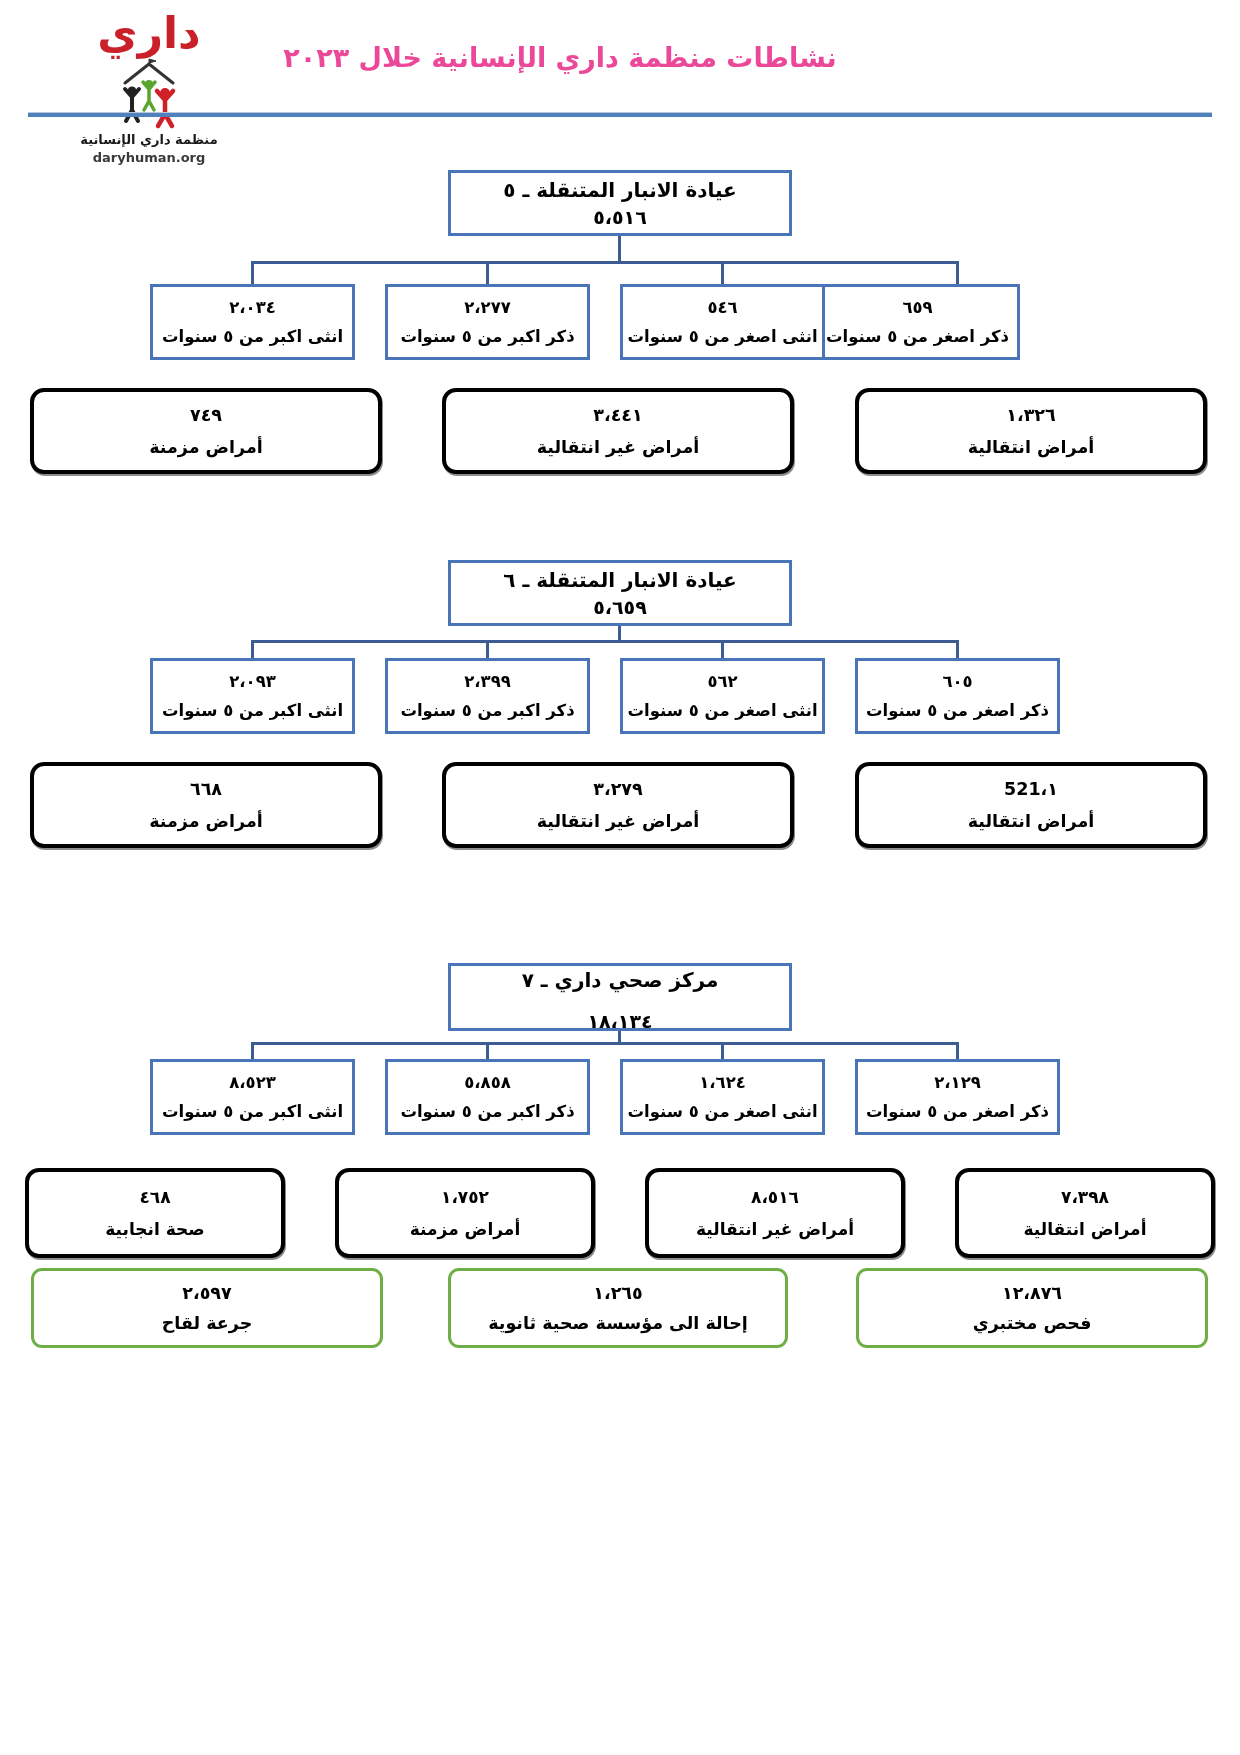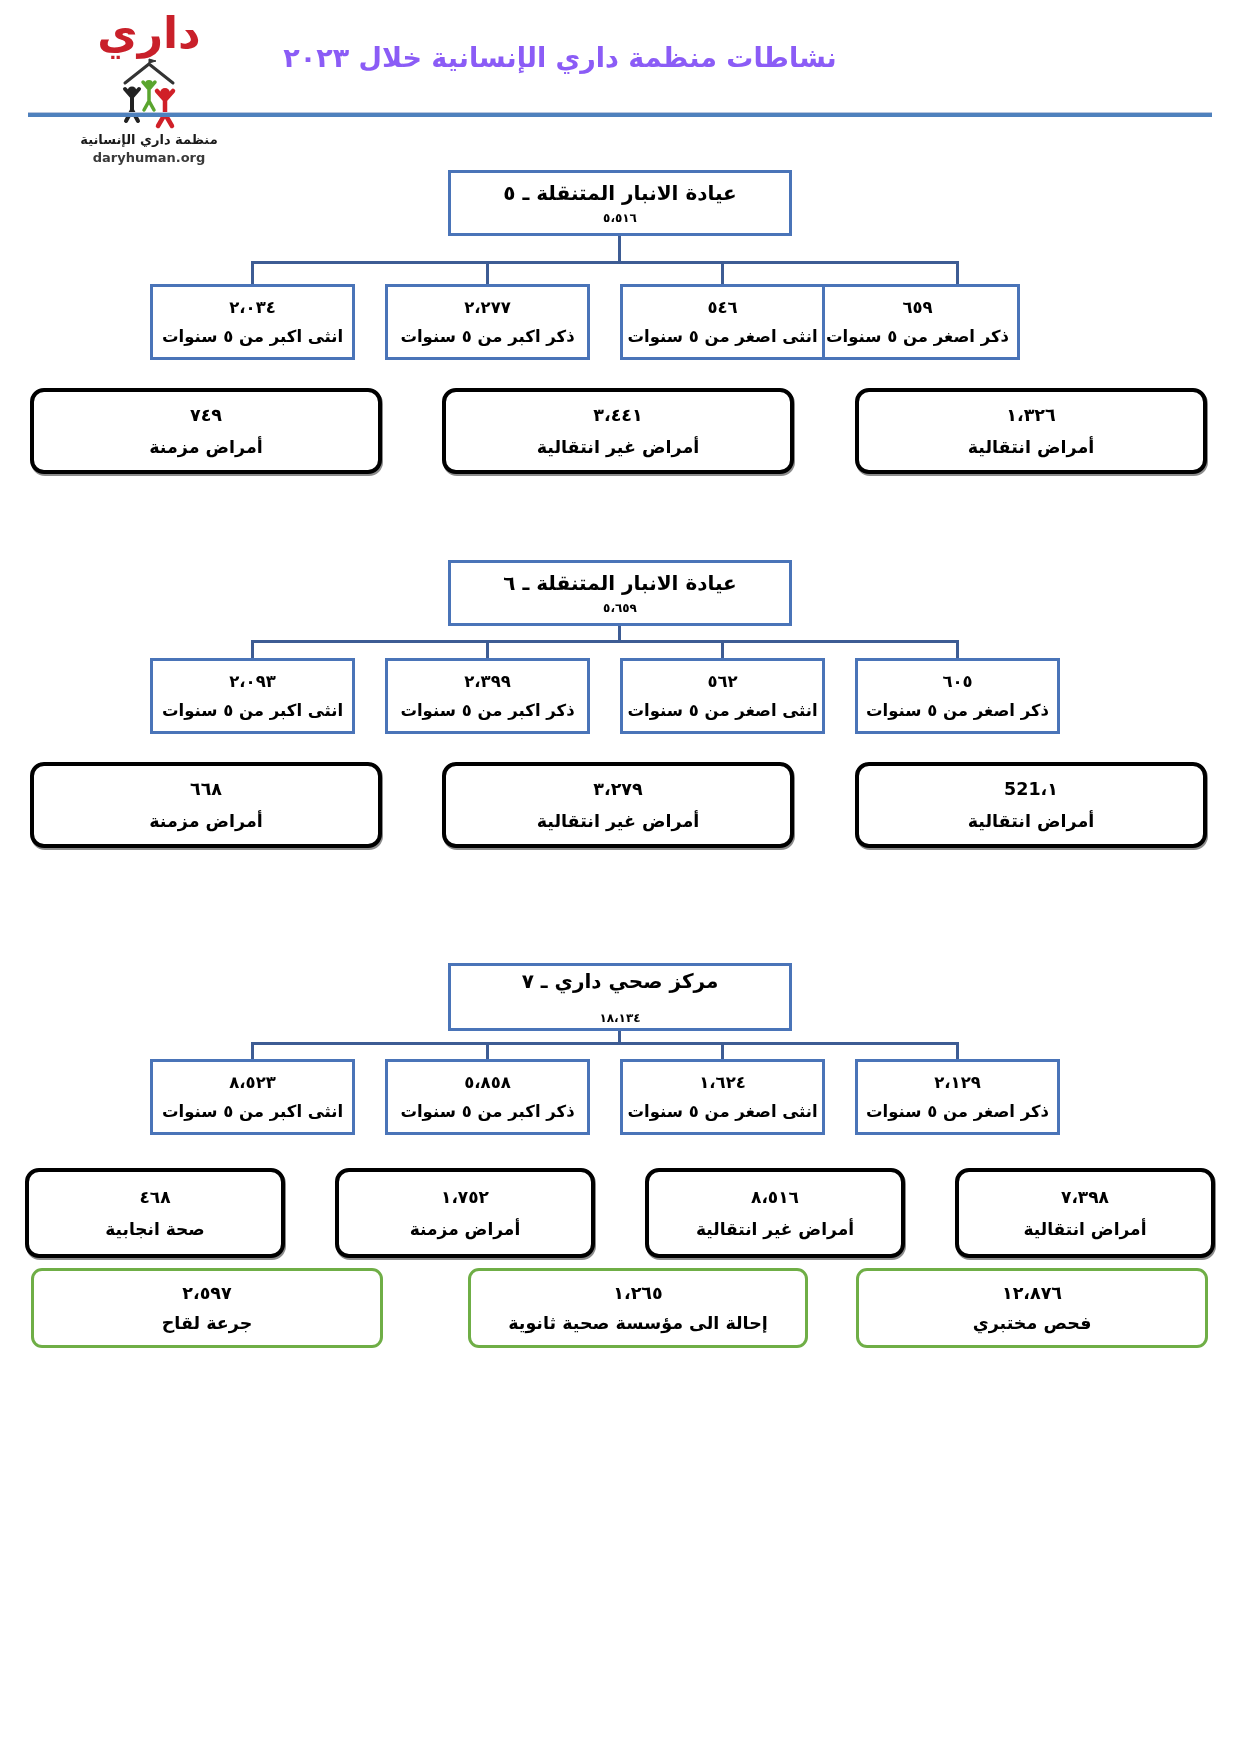--- a/index.html
+++ b/index.html
@@ -6,38 +6,38 @@
   .page{position:relative;width:1240px;height:1755px;background:#fff;overflow:hidden;
         font-family:"DejaVu Sans",sans-serif;font-weight:bold;color:#000;}
 
   
   .logo{position:absolute;left:58px;top:10px;width:182px;text-align:center;direction:rtl;}
   .logo-top{display:flex;flex-direction:column;align-items:center;justify-content:center;gap:2px;}
   .logo-word{color:#c9202a;font-size:44px;line-height:46px;font-weight:bold;}
   .logo-org{font-size:13px;color:#1b1b1b;margin-top:2px;letter-spacing:.5px;}
   .logo-site{font-size:13px;color:#3a3a3a;margin-top:3px;direction:ltr;}
   .doc-title{position:absolute;left:210px;top:42px;width:700px;text-align:center;
-             color:#8b5cf6;font-size:27px;letter-spacing:.5px;}
+             color:#ec4899;font-size:27px;letter-spacing:.5px;}
   .rule{position:absolute;left:28px;top:112px;width:1184px;height:4px;background:#4f81bd;
         border-top:1px solid #b8c6de;}
 
   
   .box{position:absolute;display:flex;flex-direction:column;align-items:center;
        justify-content:space-evenly;text-align:center;background:#fff;box-sizing:border-box;
        padding:2px 4px;}
   .blue{border:3px solid #4a74b8;}
   .root{left:448px;width:344px;height:66px;font-size:20px;}
   .child{width:205px;height:76px;font-size:16.5px;}
   .blk{border:4px solid #000;border-radius:14px;box-shadow:1px 2px 0 rgba(0,0,0,.45);
        width:352px;height:86px;font-size:17.5px;}
   .blk4{border:4px solid #000;border-radius:14px;box-shadow:1px 2px 0 rgba(0,0,0,.45);
         width:260px;height:90px;font-size:17px;}
   .grn{border:3px solid #6fae46;border-radius:11px;width:352px;height:80px;font-size:17.5px;}
   .num{letter-spacing:3px;}
-  .root .num{font-size:12px;letter-spacing:4px;}
+  .root .num{font-size:19px;letter-spacing:4px;}
   .lbl{white-space:nowrap;}
 
   
   .hline,.vline{position:absolute;background:#3d5c94;}
 </style>
 </head>
 <body>
 
 <div class="page">
 
@@ -189,21 +189,21 @@
   </div>
   <div class="box blk4" style="left:25px;top:1168px;">
     <div class="num">٤٦٨</div>
     <div class="lbl">صحة انجابية</div>
   </div>
 
   <div class="box grn" style="left:856px;top:1268px;">
     <div class="num">١٢،٨٧٦</div>
     <div class="lbl">فحص مختبري</div>
   </div>
-  <div class="box grn" style="left:448px;top:1268px;width:340px;margin-left:20px;">
+  <div class="box grn" style="left:448px;top:1268px;width:340px;">
     <div class="num">١،٢٦٥</div>
     <div class="lbl">إحالة الى مؤسسة صحية ثانوية</div>
   </div>
   <div class="box grn" style="left:31px;top:1268px;">
     <div class="num">٢،٥٩٧</div>
     <div class="lbl">جرعة لقاح</div>
   </div>
 
 </div>
 

